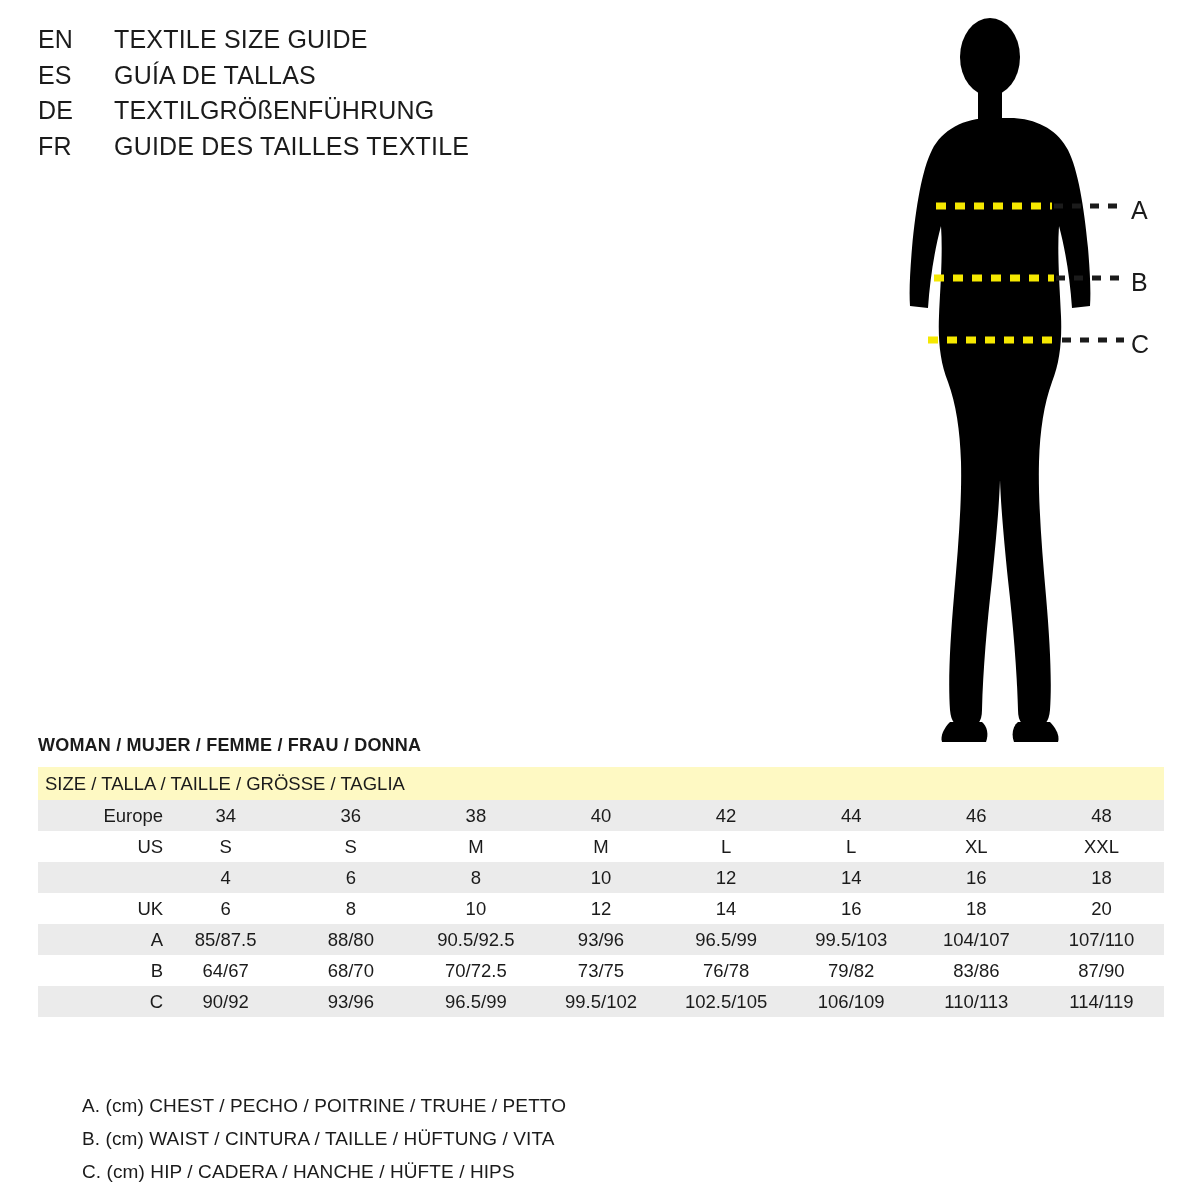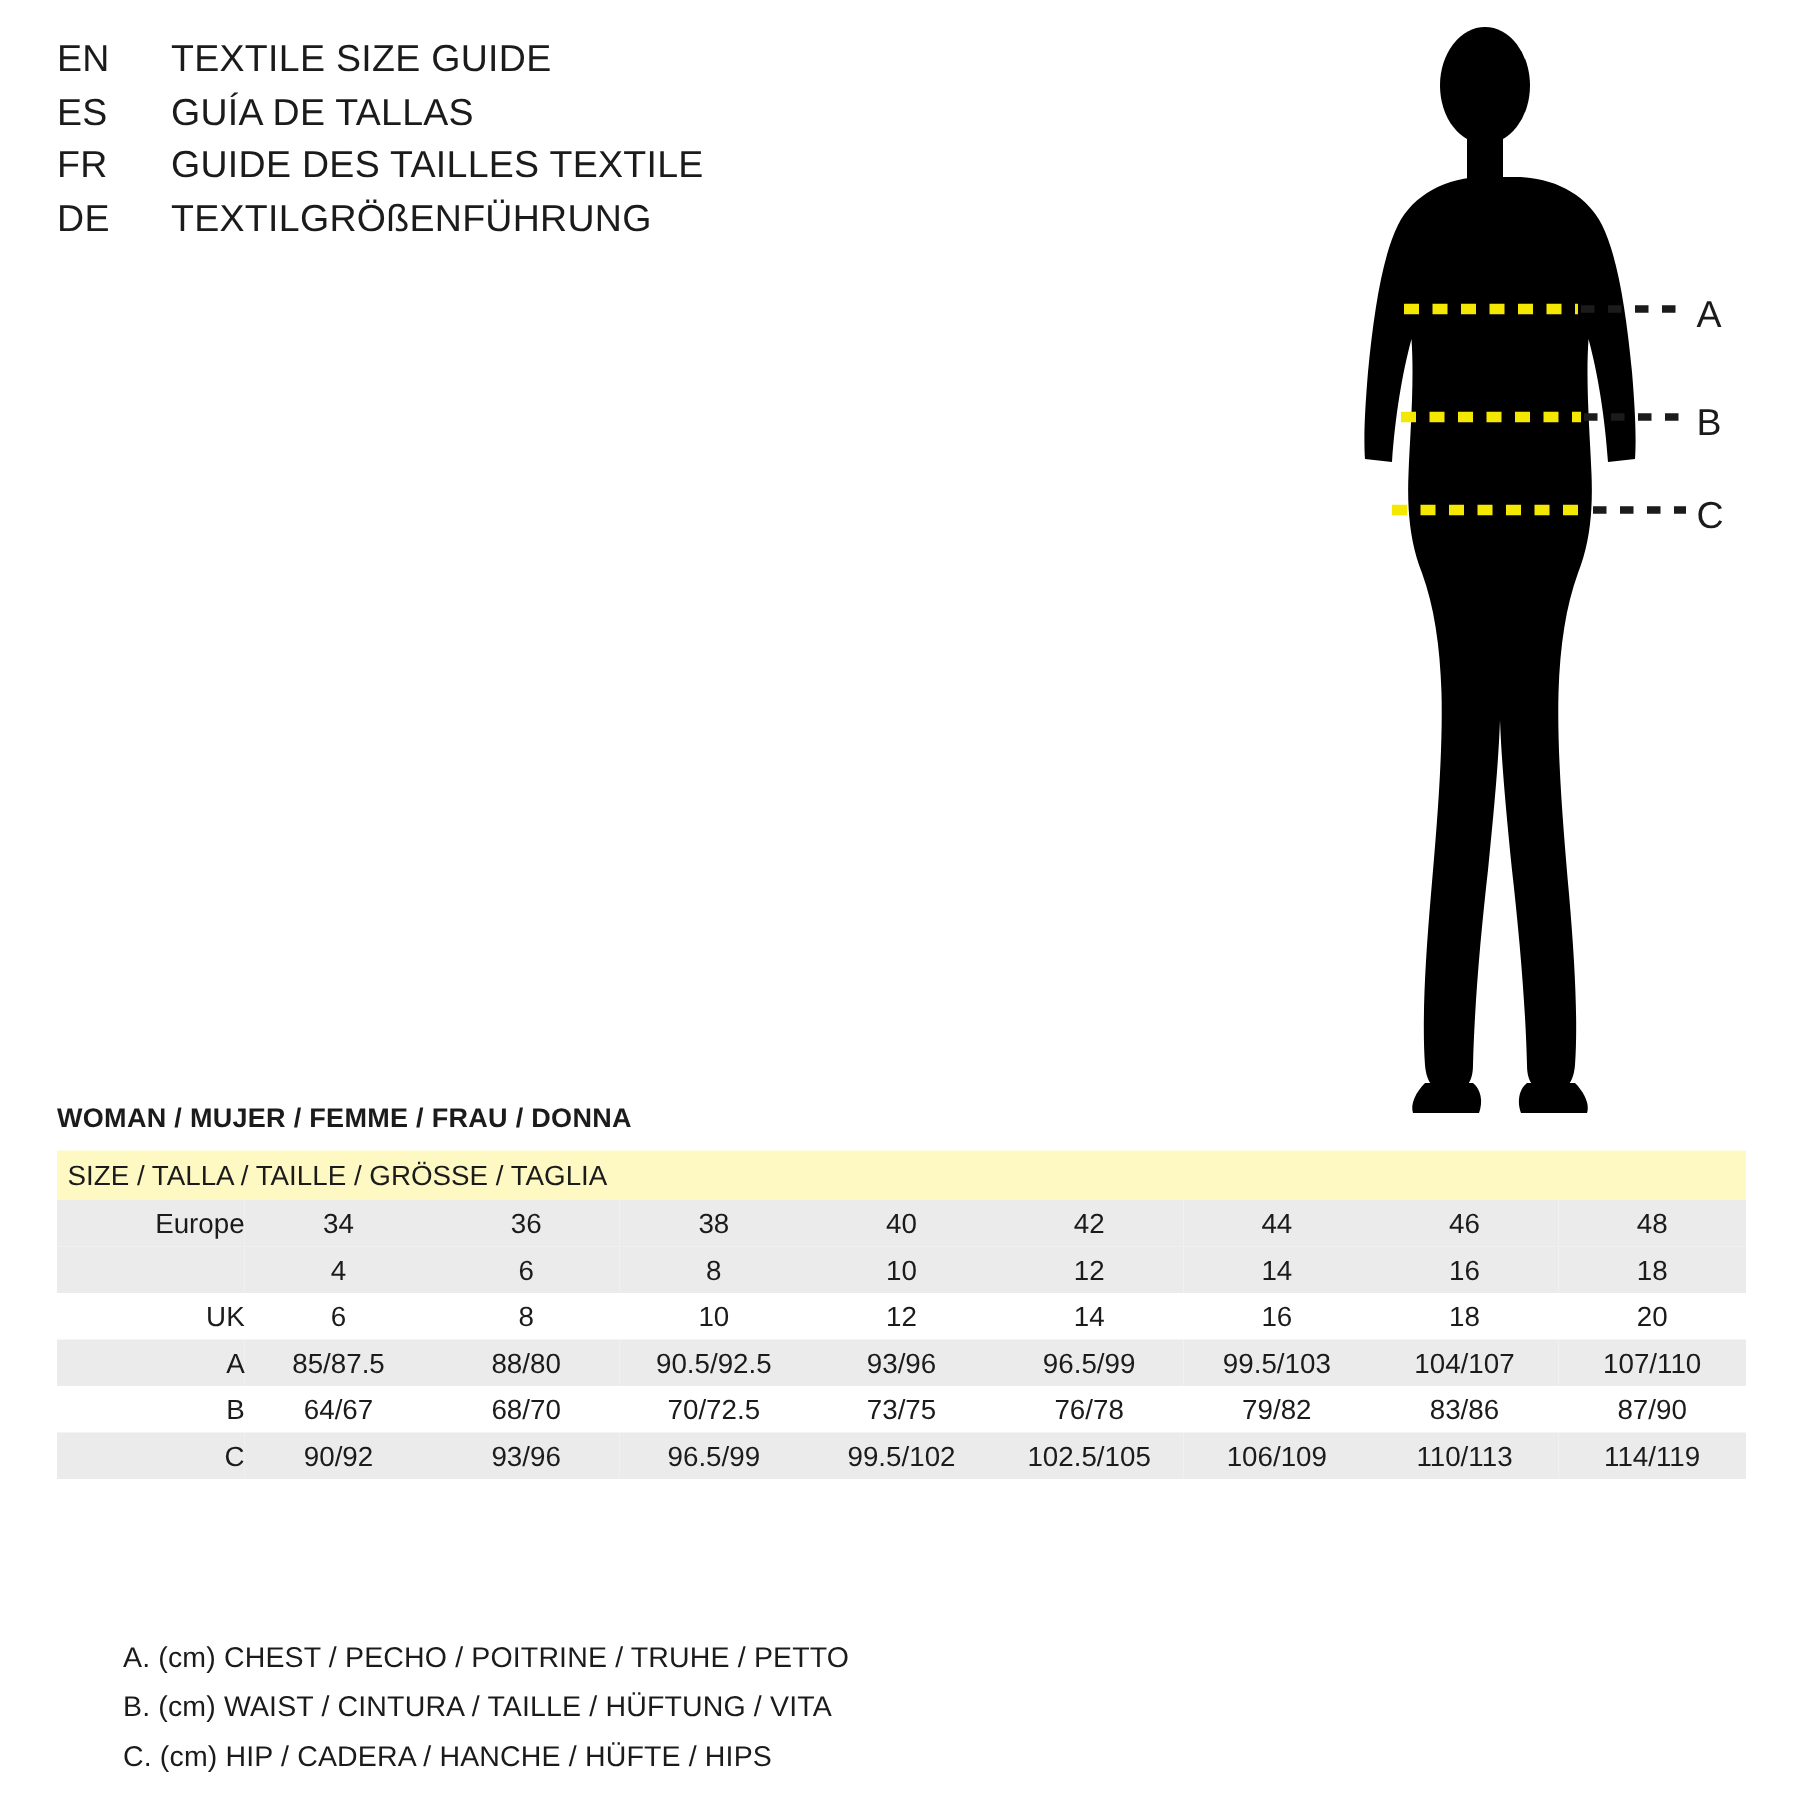--- a/index.html
+++ b/index.html
@@ -129,26 +129,26 @@
 <div class="title-block">
   <div class="title-row">
     <span class="title-lang">EN</span>
     <span class="title-text">TEXTILE SIZE GUIDE</span>
   </div>
   <div class="title-row">
     <span class="title-lang">ES</span>
     <span class="title-text">GUÍA DE TALLAS</span>
   </div>
   <div class="title-row">
+    <span class="title-lang">DE</span>
+    <span class="title-text">TEXTILGRÖßENFÜHRUNG</span>
+  </div>
+  <div class="title-row">
     <span class="title-lang">FR</span>
     <span class="title-text">GUIDE DES TAILLES TEXTILE</span>
-  </div>
-  <div class="title-row">
-    <span class="title-lang">DE</span>
-    <span class="title-text">TEXTILGRÖßENFÜHRUNG</span>
   </div>
 </div>
 
 <div class="figure-area">
   <svg class="figure-svg" width="360" height="740" viewBox="0 0 360 740">
 
     <ellipse cx="150" cy="47" rx="30" ry="39" fill="#000000"></ellipse>
 
     <path d="M138 80 h24 v36 h-24 z" fill="#000000"></path>
 
@@ -213,20 +213,31 @@
         <td>34</td>
         <td>36</td>
         <td>38</td>
         <td>40</td>
         <td>42</td>
         <td>44</td>
         <td>46</td>
         <td>48</td>
       </tr>
 
+      <tr class="plain">
+        <td class="rowlabel">US</td>
+        <td>S</td>
+        <td>S</td>
+        <td>M</td>
+        <td>M</td>
+        <td>L</td>
+        <td>L</td>
+        <td>XL</td>
+        <td>XXL</td>
+      </tr>
 
       <tr class="shade">
         <td class="rowlabel"></td>
         <td>4</td>
         <td>6</td>
         <td>8</td>
         <td>10</td>
         <td>12</td>
         <td>14</td>
         <td>16</td>

